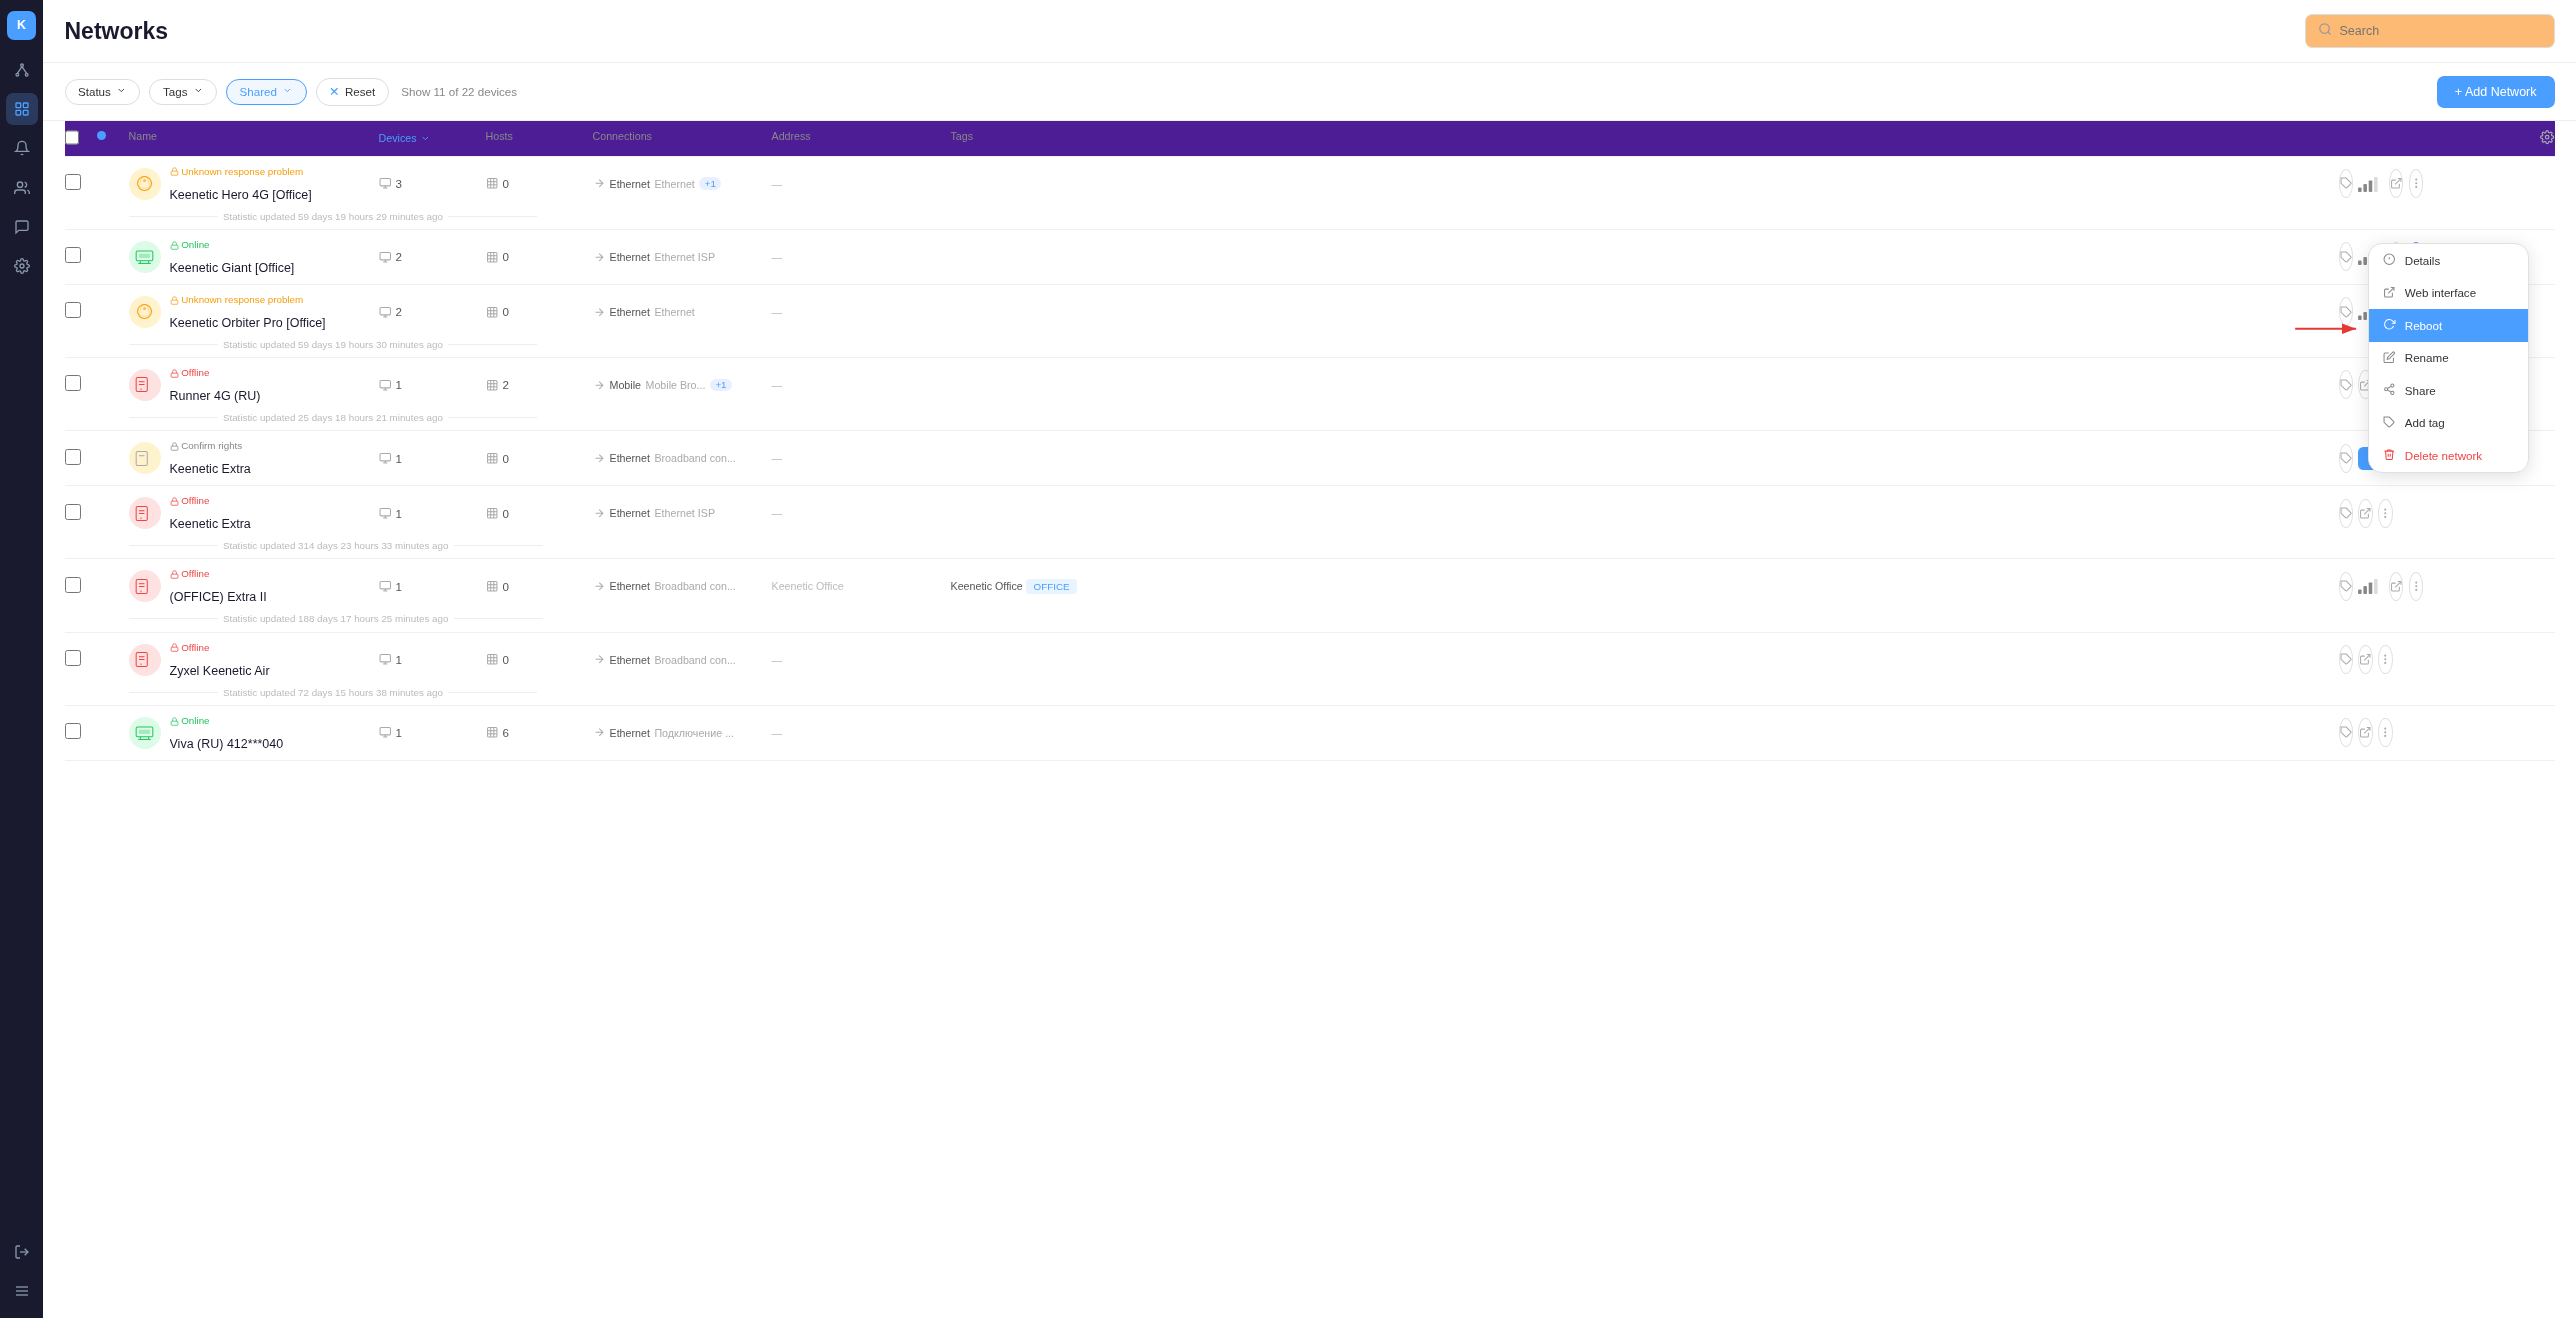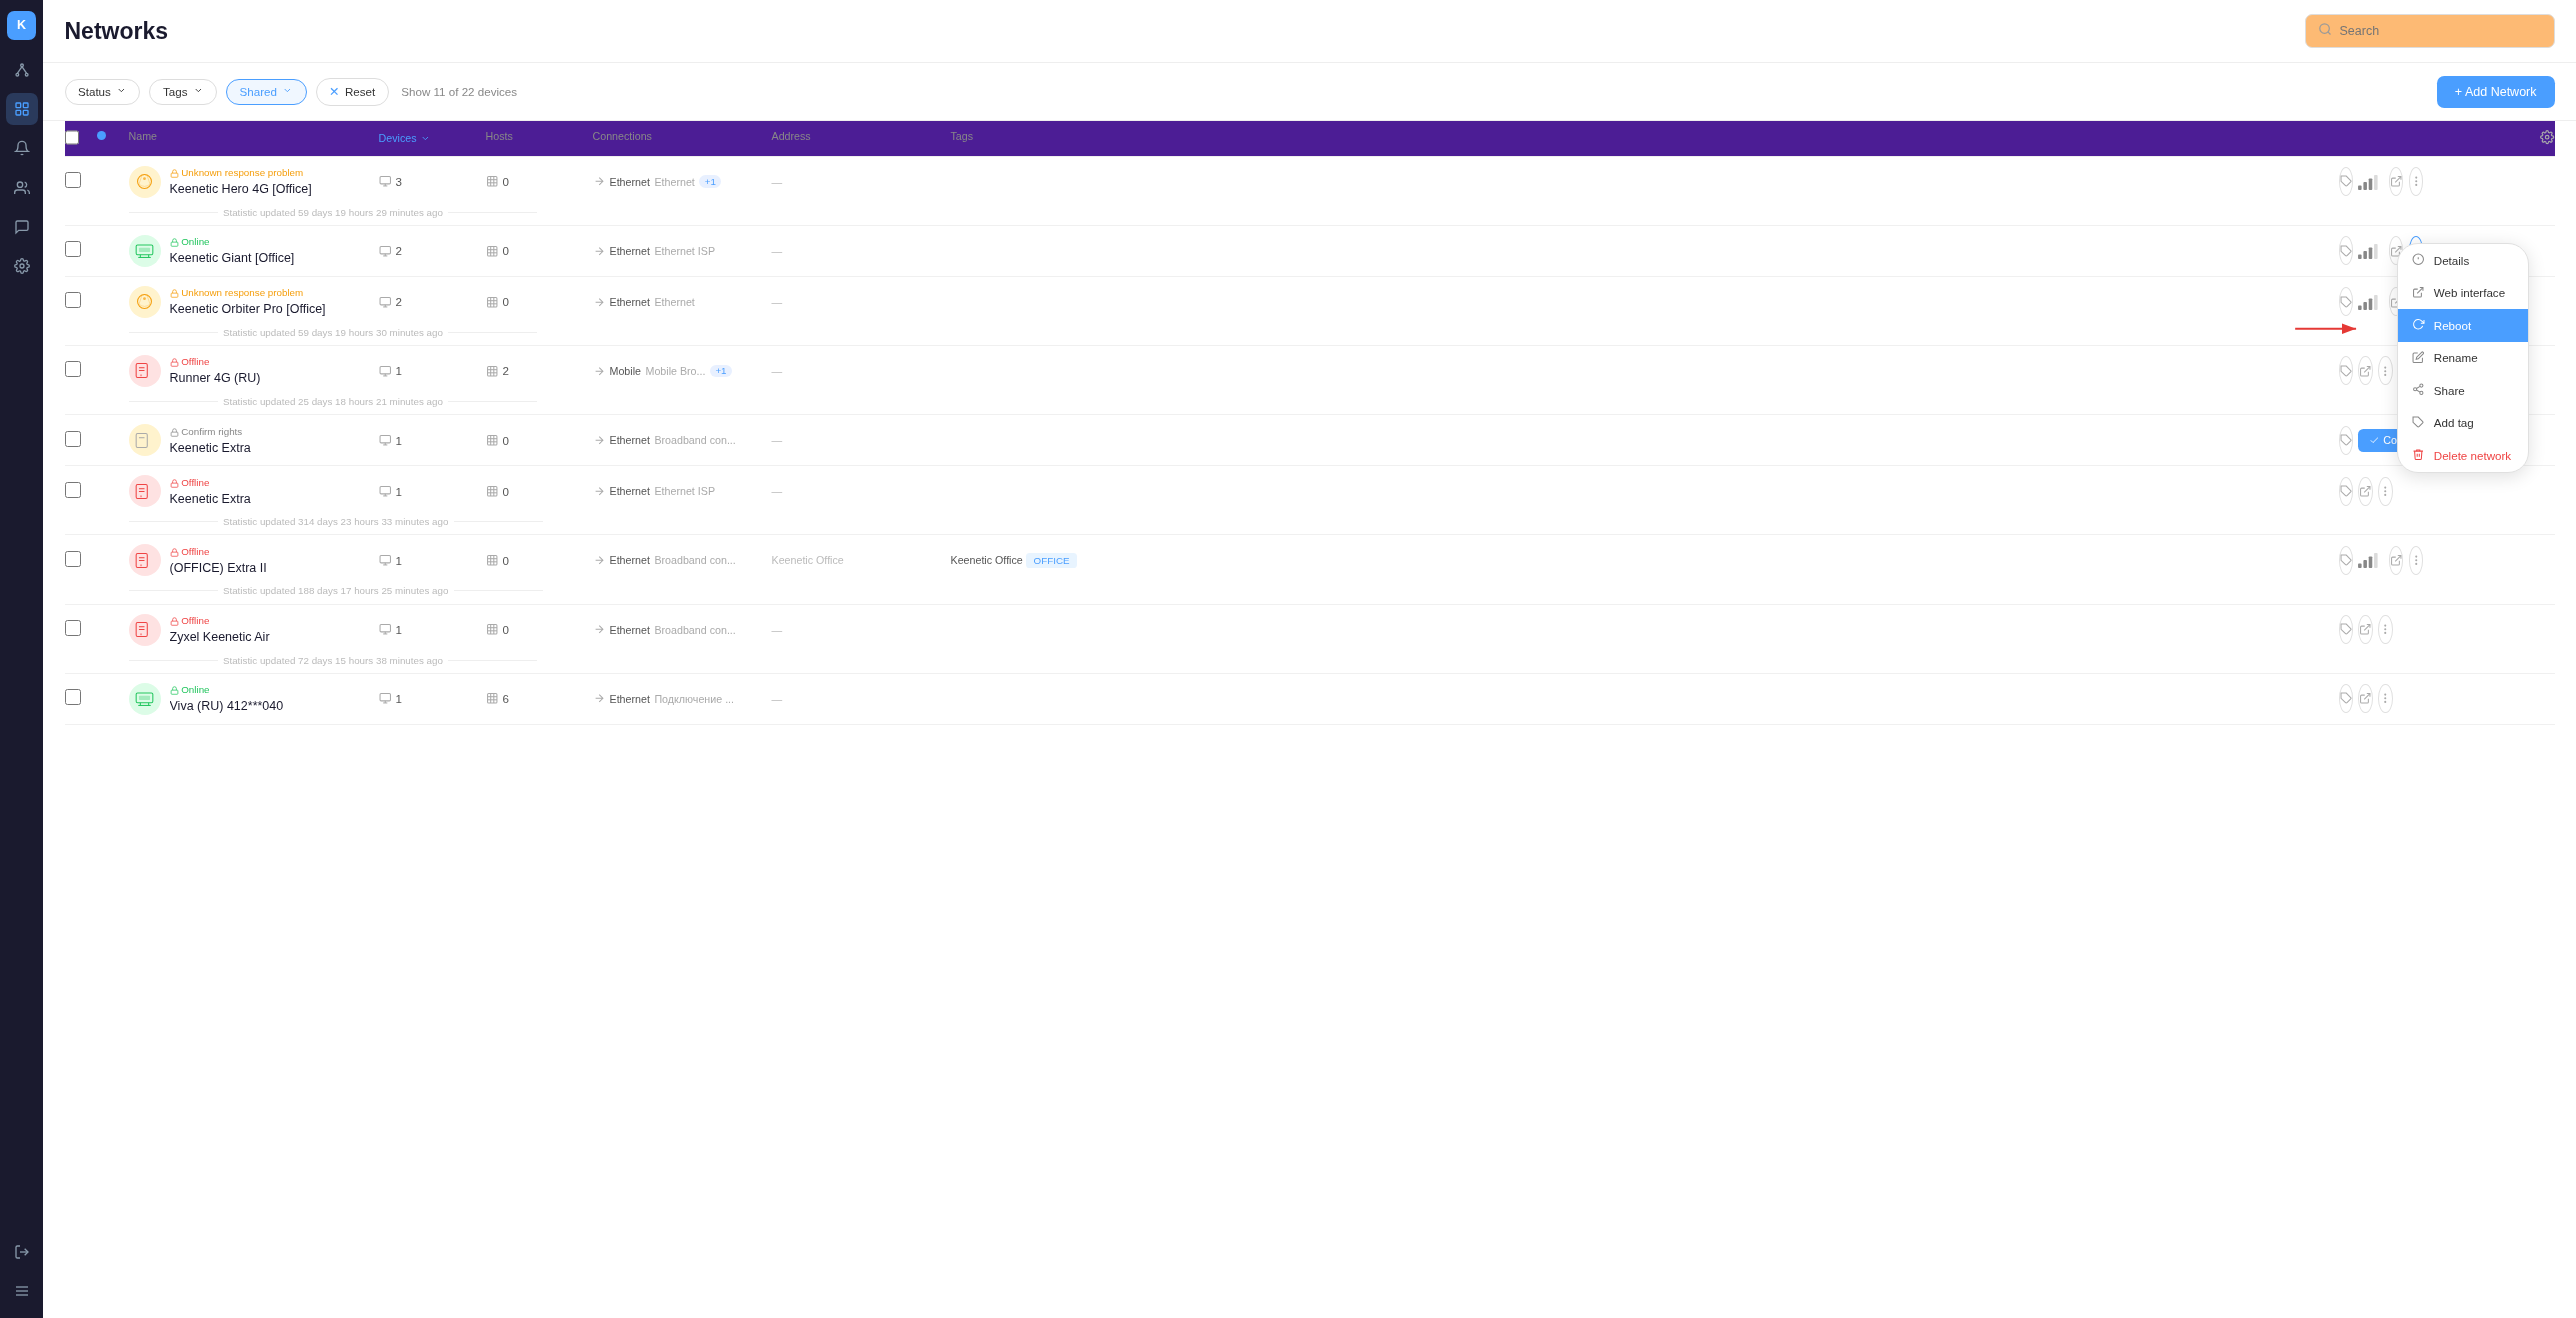--- a/index.html
+++ b/index.html
@@ -138,21 +138,21 @@
 
     .device-avatar {
       width: 32px; height: 32px; border-radius: 50%;
       display: flex; align-items: center; justify-content: center;
       font-size: 16px; flex-shrink: 0;
     }
     .device-avatar.online { background: #dcfce7; }
     .device-avatar.offline { background: #fee2e2; }
     .device-avatar.warning { background: #fff3cd; }
 
-    .device-info { display: flex; flex-direction: column; gap: 4px; min-width: 0; }
+    .device-info { display: flex; flex-direction: column; gap: 11px; min-width: 0; }
     .device-status-text { font-size: 9.8px; }
     .device-status-text.online { color: #22c55e; }
     .device-status-text.offline { color: #ef4444; }
     .device-status-text.warning { color: #f59e0b; }
     .device-status-text.confirm { color: #888; }
     .device-name { font-size: 12.5px; font-weight: 500; color: #1a1a2e; white-space: nowrap; overflow: hidden; text-overflow: ellipsis; }
 
     .stat-cell { display: flex; align-items: center; gap: 4.5px; font-size: 11.6px; color: #555; }
     .stat-cell svg { width: 12.5px; height: 12.5px; color: #aaa; }
 
@@ -186,23 +186,23 @@
       display: flex; align-items: center; gap: 5.4px;
       padding-left: calc(32px + 32px + 0px);
     }
     .stat-line { flex: 1; height: 0.9px; background: #eee; max-width: 89px; }
 
     
     .context-menu {
       position: fixed;
       background: #fff;
       border: 0.9px solid #e0e0e0;
-      border-radius: 21px;
+      border-radius: 14px;
       box-shadow: 0 3.6px 18px rgba(0,0,0,0.12);
-      width: 132px;
+      width: 161px;
       z-index: 100;
       overflow: hidden;
       top: 243px;
       right: 47px;
     }
     .context-menu-item {
       display: flex; align-items: center; gap: 9px;
       padding: 9px 14.3px;
       font-size: 11.6px; color: #333;
       cursor: pointer;

